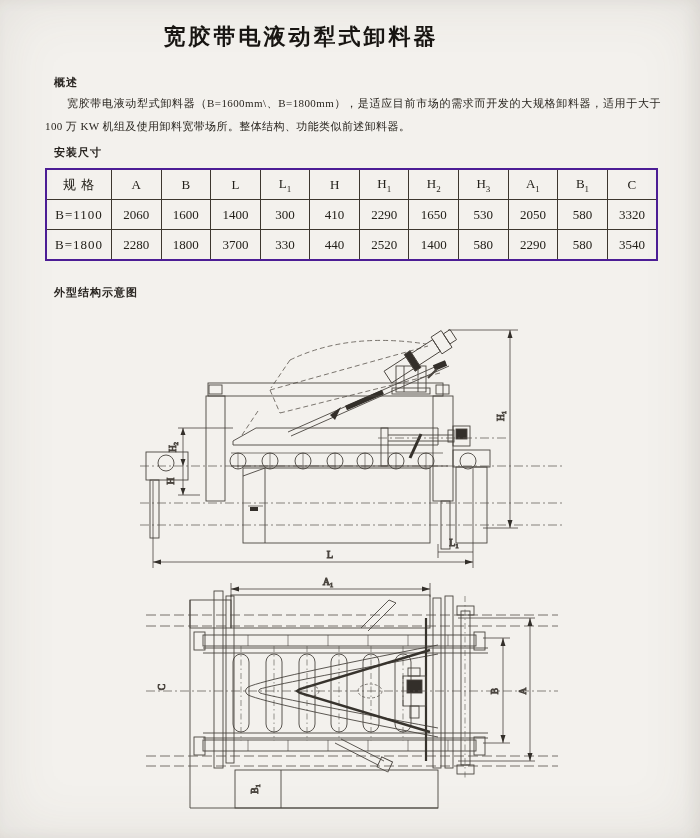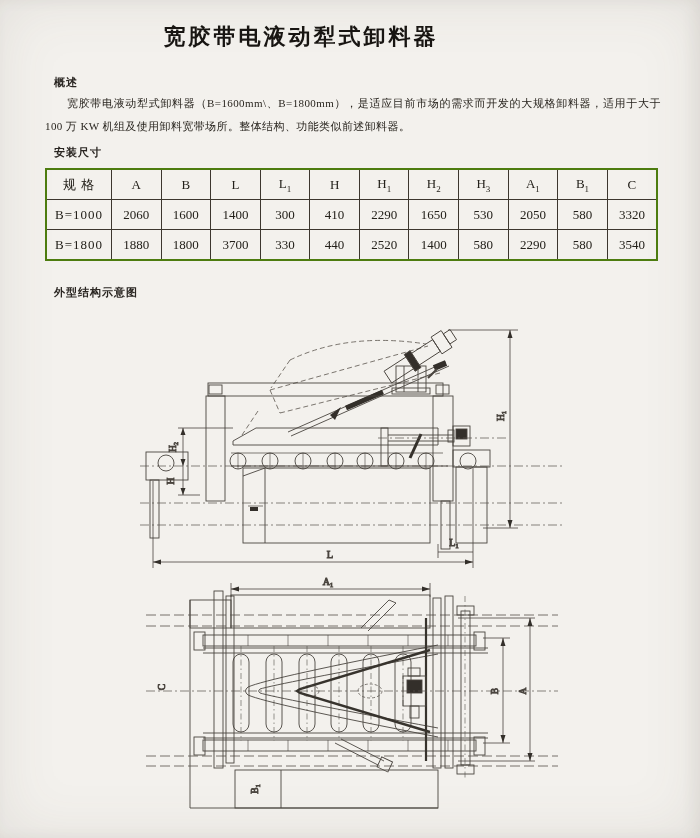--- a/index.html
+++ b/index.html
@@ -31,21 +31,21 @@
   }
   table.dims{
     position:absolute;top:168px;left:45px;width:613px;
     border-collapse:collapse;table-layout:fixed;
     font-size:13px;color:#23201a;
   }
   table.dims th,table.dims td{
     border:1px solid #3c362e;text-align:center;vertical-align:middle;
     height:29px;padding:0;font-weight:normal;overflow:hidden;
   }
-  table.dims{border:2px solid #4d7c0f;}
+  table.dims{border:2px solid #4c1d95;}
   table.dims th:first-child,table.dims td:first-child{width:64px;letter-spacing:1px;}
   table.dims sub{font-size:9px;}
   .drawing-wrap{position:absolute;top:316px;left:138px;width:445px;height:518px;}
   svg{display:block;}
   svg text{font-family:"Liberation Serif","DejaVu Serif",serif;fill:#2e2a24;}
 </style>
 <title>宽胶带电液动犁式卸料器</title></head>
 <body>
 
 <div class="paper-shade"></div>
@@ -69,36 +69,36 @@
         <th><span>H</span><sub>1</sub></th>
         <th><span>H</span><sub>2</sub></th>
         <th><span>H</span><sub>3</sub></th>
         <th><span>A</span><sub>1</sub></th>
         <th><span>B</span><sub>1</sub></th>
         <th><span>C</span></th>
       </tr>
     </thead>
   <tbody>
       <tr>
-        <td>B=1000</td>
+        <td>B=1100</td>
         <td>2060</td>
         <td>1600</td>
         <td>1400</td>
         <td>300</td>
         <td>410</td>
         <td>2290</td>
         <td>1650</td>
         <td>530</td>
         <td>2050</td>
         <td>580</td>
         <td>3320</td>
       </tr>
       <tr>
         <td>B=1800</td>
-        <td>1880</td>
+        <td>2280</td>
         <td>1800</td>
         <td>3700</td>
         <td>330</td>
         <td>440</td>
         <td>2520</td>
         <td>1400</td>
         <td>580</td>
         <td>2290</td>
         <td>580</td>
         <td>3540</td>

